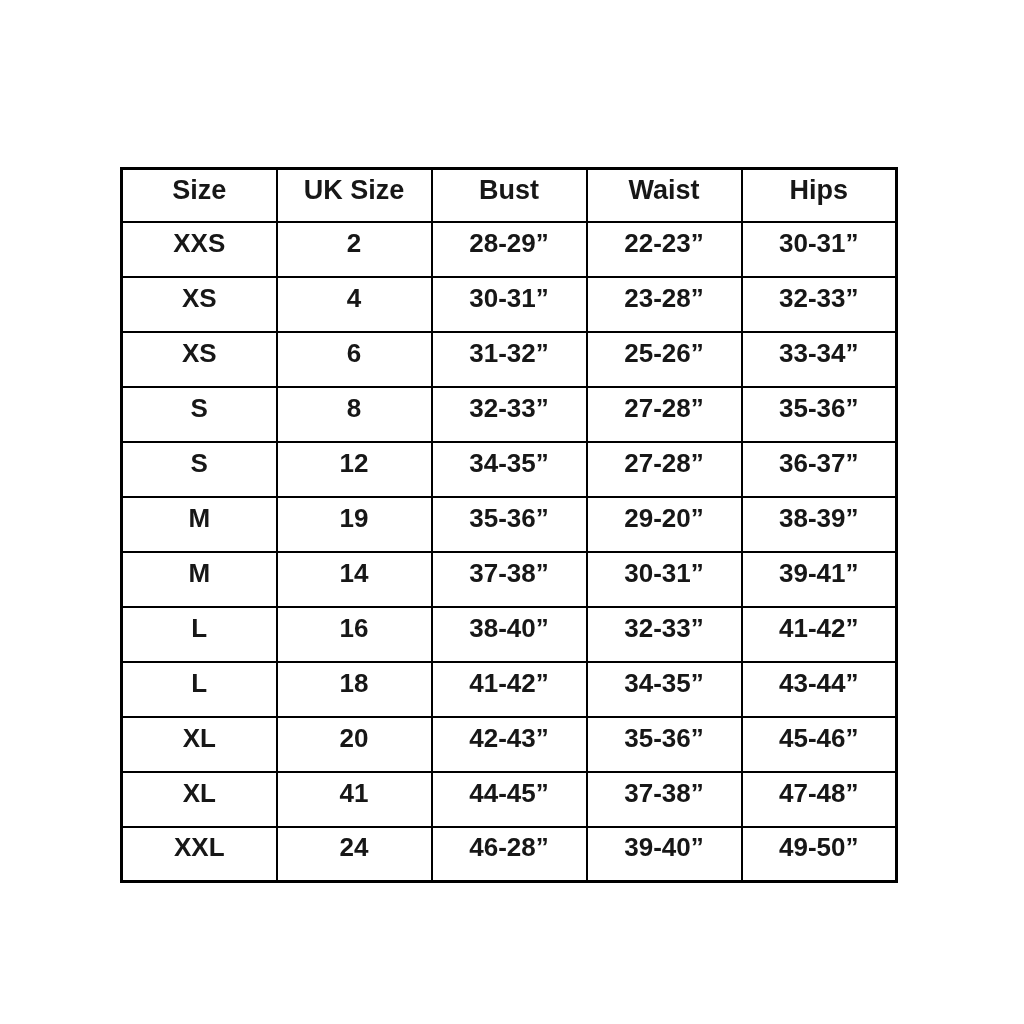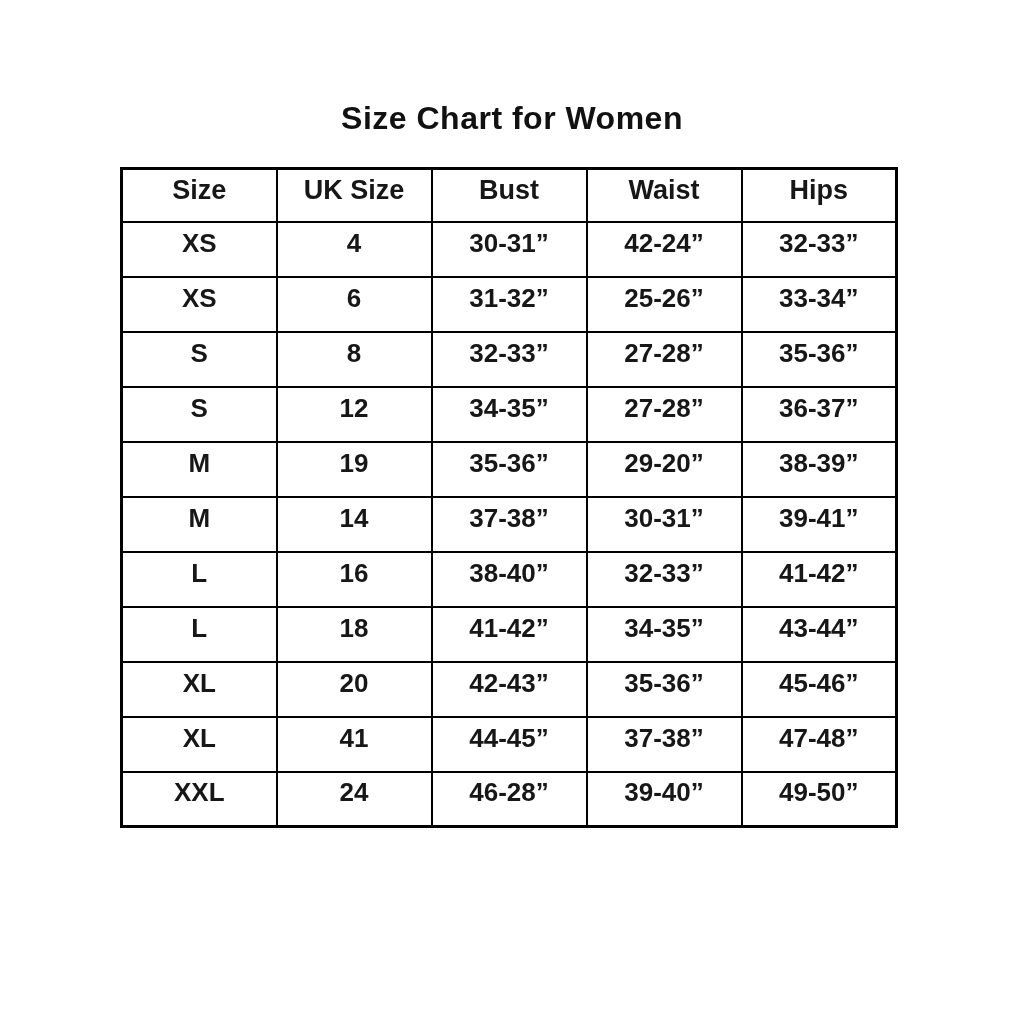--- a/index.html
+++ b/index.html
@@ -50,38 +50,44 @@
   table.size-chart td {
     height: 55px;
     font-size: 26px;
   }
 </style>
 </head>
 <body>
 
 <div class="page">
 
-  <div class="chart-title">Size Chart for Women</div>
 
   <table class="size-chart">
     <thead>
       <tr>
         <th>Size</th>
         <th>UK Size</th>
         <th>Bust</th>
         <th>Waist</th>
         <th>Hips</th>
       </tr>
     </thead>
     <tbody>
       <tr>
+        <td>XXS</td>
+        <td>2</td>
+        <td>28-29”</td>
+        <td>22-23”</td>
+        <td>30-31”</td>
+      </tr>
+      <tr>
         <td>XS</td>
         <td>4</td>
         <td>30-31”</td>
-        <td>42-24”</td>
+        <td>23-28”</td>
         <td>32-33”</td>
       </tr>
       <tr>
         <td>XS</td>
         <td>6</td>
         <td>31-32”</td>
         <td>25-26”</td>
         <td>33-34”</td>
       </tr>
       <tr>

